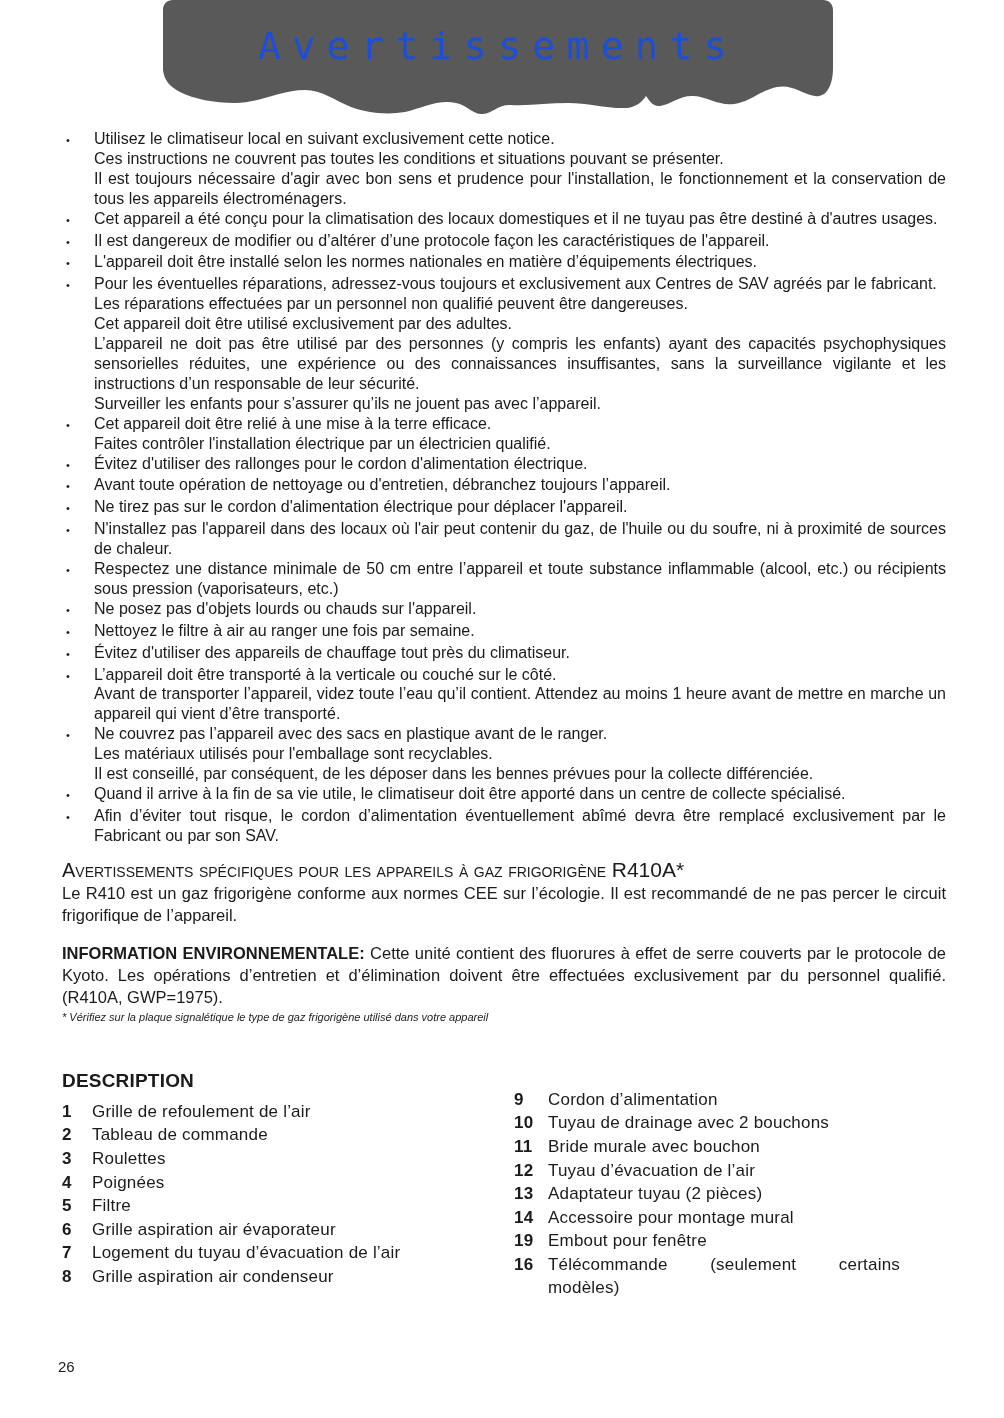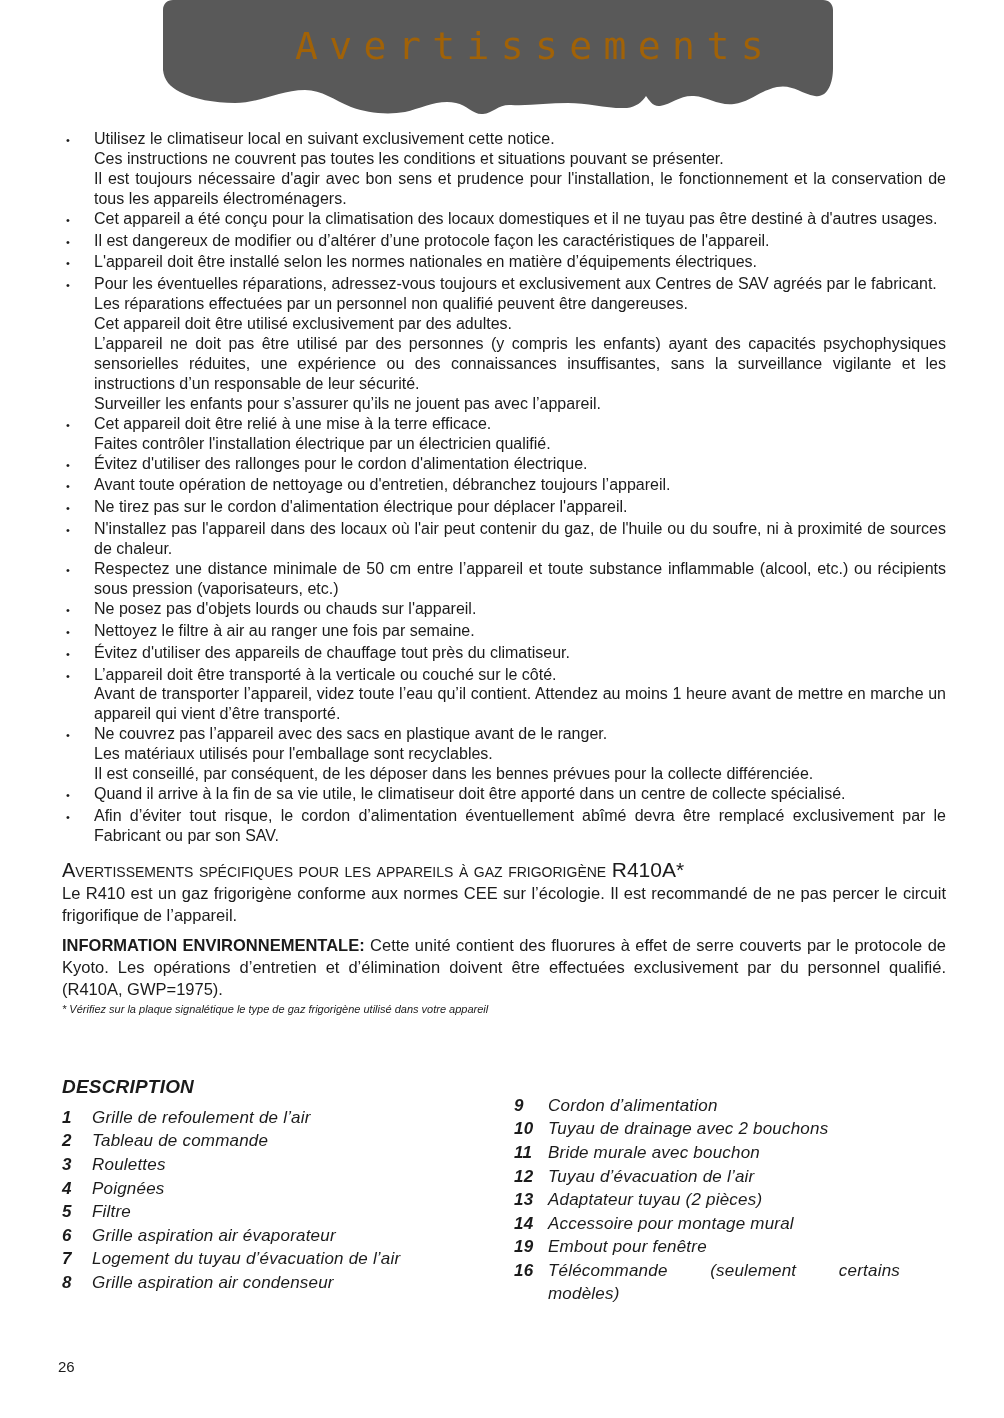--- a/index.html
+++ b/index.html
@@ -7,48 +7,47 @@
     position:relative; width:1004px; height:1418px; margin:0 auto;
     background:#ffffff; overflow:hidden;
     font-family:"Liberation Sans", sans-serif; color:#1b1b1b;
   }
 
   
   .banner { position:absolute; left:163px; top:0; width:670px; height:120px; }
   .banner svg { display:block; width:670px; height:120px; }
   .banner-title {
     position:absolute; left:0; top:24px; width:100%;
-    text-align:center; color:#a16207;
+    text-align:center; color:#1d4ed8;
     font-family:"DejaVu Sans Mono", monospace;
     font-size:38px; font-weight:400; letter-spacing:0.30em;
     white-space:nowrap;
-    padding-left:37px;
   }
 
   
   .content { position:absolute; left:62px; top:129px; width:884px; }
 
   ul.bullets { list-style:none; margin:0; padding:0; font-size:16px; line-height:19.9px; }
   ul.bullets li { display:flex; }
   .marker { flex:0 0 28px; font-size:11px; padding-top:2px; padding-left:4px; }
   .b-content { flex:1; text-align:justify; }
   .b-content .para { text-align:justify; }
 
   .spec-heading { margin-top:12px; font-size:20px; font-weight:normal; line-height:24px; }
   .spec-heading .sc { font-variant:small-caps; }
   .spec-heading .gas { font-size:21px; }
 
   .spec-body, .env-para { font-size:16.5px; line-height:22px; text-align:justify; }
-  .env-para { margin-top:8px; }
+  .env-para { margin-top:16px; }
   .env-label { font-weight:bold; }
 
   .footnote { margin-top:0; font-size:11px; font-style:italic; line-height:18px; }
 
   
-  .description { margin-top:58px;font-style:italic; }
+  .description { margin-top:44px; }
   .desc-heading { font-size:19px; font-weight:bold; letter-spacing:0.2px; }
   .desc-grid { display:flex; margin-top:8px; }
   .desc-col { margin:0; padding:0; list-style:none; font-size:17px; line-height:23.6px; letter-spacing:0.2px; }
   .col-left  { width:452px; }
   .col-right { width:432px; padding-top:0; margin-top:-12px; }
   .desc-col li { display:flex; }
   .desc-col .num { flex:0 0 34px; font-weight:bold; }
   .col-left .num { flex:0 0 30px; }
   .desc-col .lbl { flex:1; }
   .col-right .lbl { max-width:352px; text-align:justify; }

